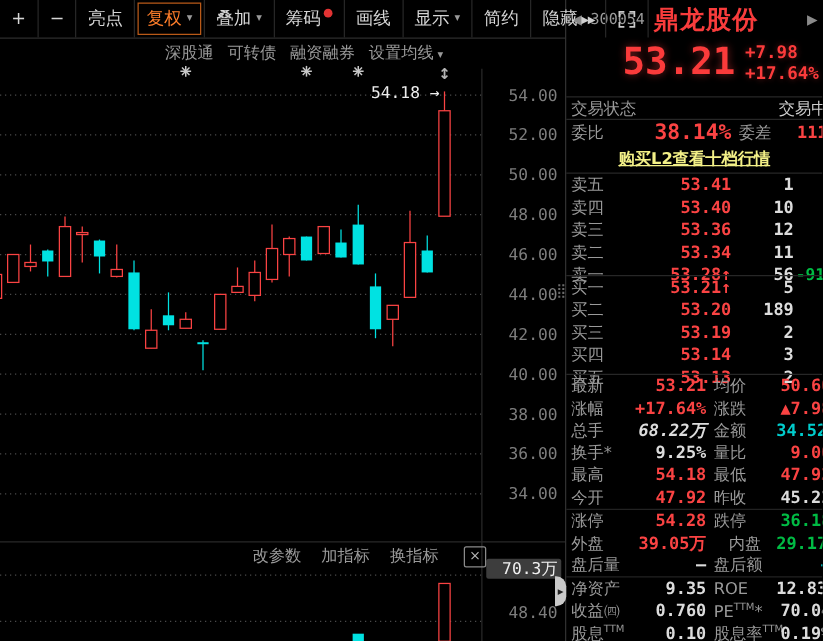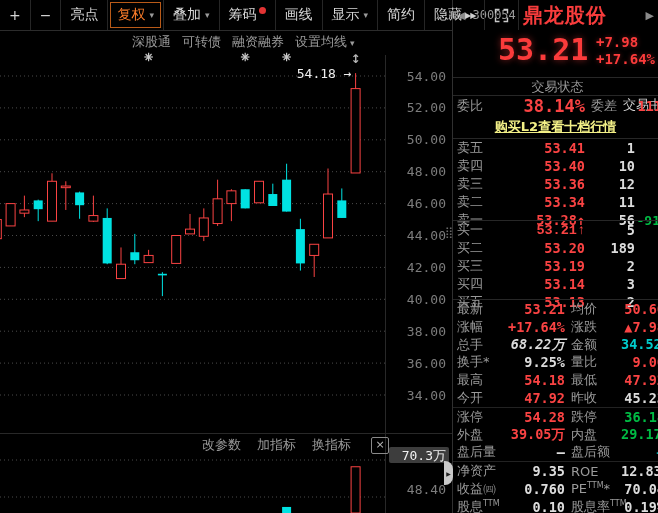--- a/index.html
+++ b/index.html
@@ -36,21 +36,21 @@
   .nav{color:#8a8a8a;font-size:11px;}
   .code{color:#9a9a9a;font-size:12px;font-family:"DejaVu Sans Mono",monospace;}
   .name{color:#f83c3c;font-size:20px;font-weight:bold;letter-spacing:1px;}
   .titlebar .nav:last-child{margin-left:auto;}
   .priceblock{height:47px;flex:none;position:relative;}
   .bigprice{position:absolute;left:45px;top:2px;font:bold 30px "DejaVu Sans Mono",monospace;color:#fb3b3b;
     text-shadow:0 0 7px rgba(250,60,60,.5);}
   .chg{position:absolute;left:143px;top:4px;font:bold 14px "DejaVu Sans Mono",monospace;color:#fb3b3b;
     line-height:17px;text-shadow:0 0 5px rgba(250,60,60,.4);}
   .rline{flex:none;display:flex;align-items:center;font-size:13px;padding:0 0 0 4px;}
-  .statusrow{height:17px;flex-direction:column;}
+  .statusrow{height:17px;}
   .statusrow .val{margin-left:auto;margin-right:-4px;color:#cfcfcf;}
   .weibirow{height:19px;display:grid;grid-template-columns:42px 86px 44px 1fr;align-items:center;
     font-size:13px;padding-left:4px;flex:none;}
   .l2row{height:23px;flex:none;display:flex;align-items:center;justify-content:center;
     color:#f3f087;font-size:13px;font-weight:bold;text-decoration:underline;}
   .obwrap-a{height:81px;flex:none;display:flex;flex-direction:column;}
   .obwrap-b{height:78px;flex:none;display:flex;flex-direction:column;}
   .obrow{flex:1;display:grid;grid-template-columns:44px 84px 50px 1fr;align-items:center;
     font-size:13px;padding-left:4px;}
   .lbl{color:#9a9a9a;white-space:nowrap;}
@@ -289,21 +289,21 @@
           <span class="lbl">卖一</span>
           <span class="pr mono" style="color: rgb(250, 67, 67);">53.28↑</span>
           <span class="sz mono">56</span>
           <span class="ex mono" style="color: rgb(0, 187, 68);">-91</span>
         </div>
       </div>
     <div class="sep"></div>
     <div class="obwrap-b" id="bids">
         <div class="obrow">
           <span class="lbl">买一</span>
-          <span class="pr mono" style="color: rgb(250, 67, 67); font-family: Liberation Mono, monospace;">53.21↑</span>
+          <span class="pr mono" style="color: rgb(250, 67, 67);">53.21↑</span>
           <span class="sz mono">5</span>
           <span class="ex mono" style="color: rgb(0, 187, 68);"></span>
         </div>
         <div class="obrow">
           <span class="lbl">买二</span>
           <span class="pr mono" style="color: rgb(250, 67, 67);">53.20</span>
           <span class="sz mono">189</span>
           <span class="ex mono" style="color: rgb(0, 187, 68);"></span>
         </div>
         <div class="obrow">
@@ -365,21 +365,21 @@
         </div>
         <div class="statrow">
           <span class="lbl">涨停</span>
           <span class="lv mono" style="color: rgb(250, 67, 67);">54.28</span>
           <span class="lbl" style="padding-left: 6px;">跌停</span>
           <span class="rv mono" style="color: rgb(0, 187, 68);">36.18</span>
         </div>
         <div class="statrow">
           <span class="lbl">外盘</span>
           <span class="lv mono" style="color: rgb(250, 67, 67);">39.05万</span>
-          <span class="lbl" style="padding-left: 6px;">内盘</span>
+          <span class="lbl" style="padding-left: 6px; text-align: center;">内盘</span>
           <span class="rv mono" style="color: rgb(0, 187, 68);">29.17万</span>
         </div>
         <div class="statrow groupend">
           <span class="lbl">盘后量</span>
           <span class="lv mono" style="color: rgb(220, 220, 220);">—</span>
           <span class="lbl" style="padding-left: 6px;">盘后额</span>
           <span class="rv mono" style="color: rgb(0, 170, 170);">—</span>
         </div>
         <div class="statrow">
           <span class="lbl">净资产</span>

